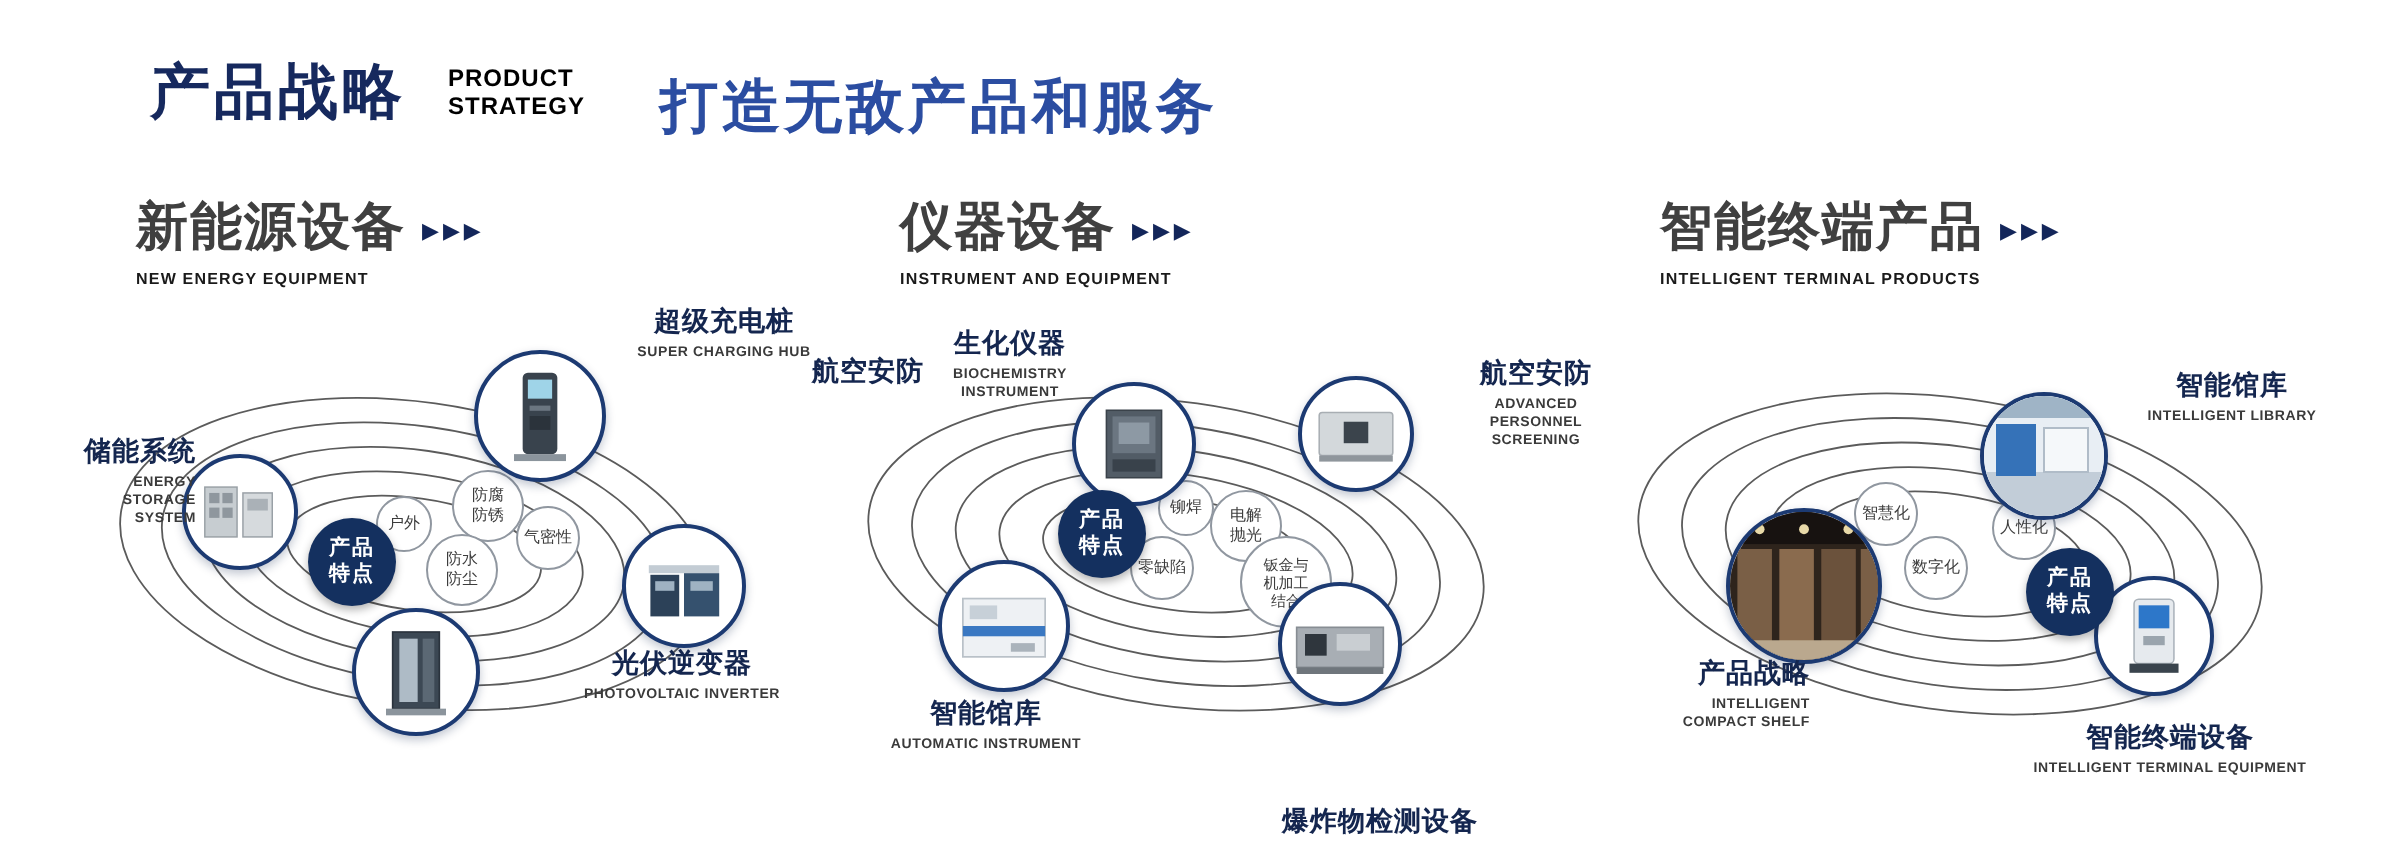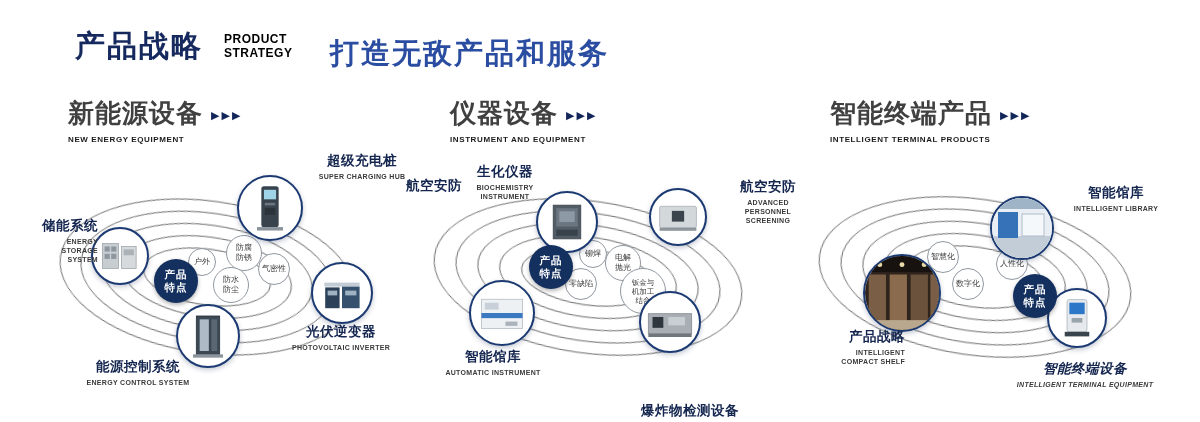--- a/index.html
+++ b/index.html
@@ -168,24 +168,20 @@
     <div class="en"><span class="en-narrow">ENERGY STORAGE SYSTEM</span></div>
   </div>
   <div class="plabel ta-l" style="left:302px;top:152px;width:120px;">
     <div class="zh">超级充电桩</div>
     <div class="en">SUPER CHARGING HUB</div>
   </div>
   <div class="plabel ta-c" style="left:280px;top:323px;width:122px;">
     <div class="zh">光伏逆变器</div>
     <div class="en">PHOTOVOLTAIC INVERTER</div>
   </div>
-  <div class="plabel ta-c" style="left:63px;top:358px;width:150px;">
-    <div class="zh">能源控制系统</div>
-    <div class="en">ENERGY CONTROL SYSTEM</div>
-  </div>
 
   <div class="pc" style="left:536px;top:191px;width:58px;height:58px;">
     <svg width="46" height="46" viewBox="0 0 60 60">
       <rect x="12" y="8" width="36" height="44" fill="#525c66" stroke="#3a424a"></rect>
       <rect x="16" y="12" width="28" height="24" fill="#6b7681"></rect>
       <rect x="16" y="40" width="28" height="8" fill="#39424b"></rect>
       <rect x="20" y="16" width="20" height="14" fill="#8d99a4"></rect>
     </svg>
   </div>
   <div class="pc" style="left:649px;top:188px;width:54px;height:54px;">
@@ -294,18 +290,18 @@
   </div>
 
   <div class="plabel ta-l" style="left:1056px;top:184px;width:120px;">
     <div class="zh">智能馆库</div>
     <div class="en">INTELLIGENT LIBRARY</div>
   </div>
   <div class="plabel ta-r" style="left:790px;top:328px;width:115px;">
     <div class="zh">产品战略</div>
     <div class="en"><span class="en-narrow3">INTELLIGENT COMPACT SHELF</span></div>
   </div>
-  <div class="plabel ta-c" style="left:1000px;top:360px;width:170px;font-style:italic;">
+  <div class="plabel ta-c" style="left:1000px;top:360px;width:170px;">
     <div class="zh">智能终端设备</div>
     <div class="en">INTELLIGENT TERMINAL EQUIPMENT</div>
   </div>
 
 </div>
 
 </body></html>

